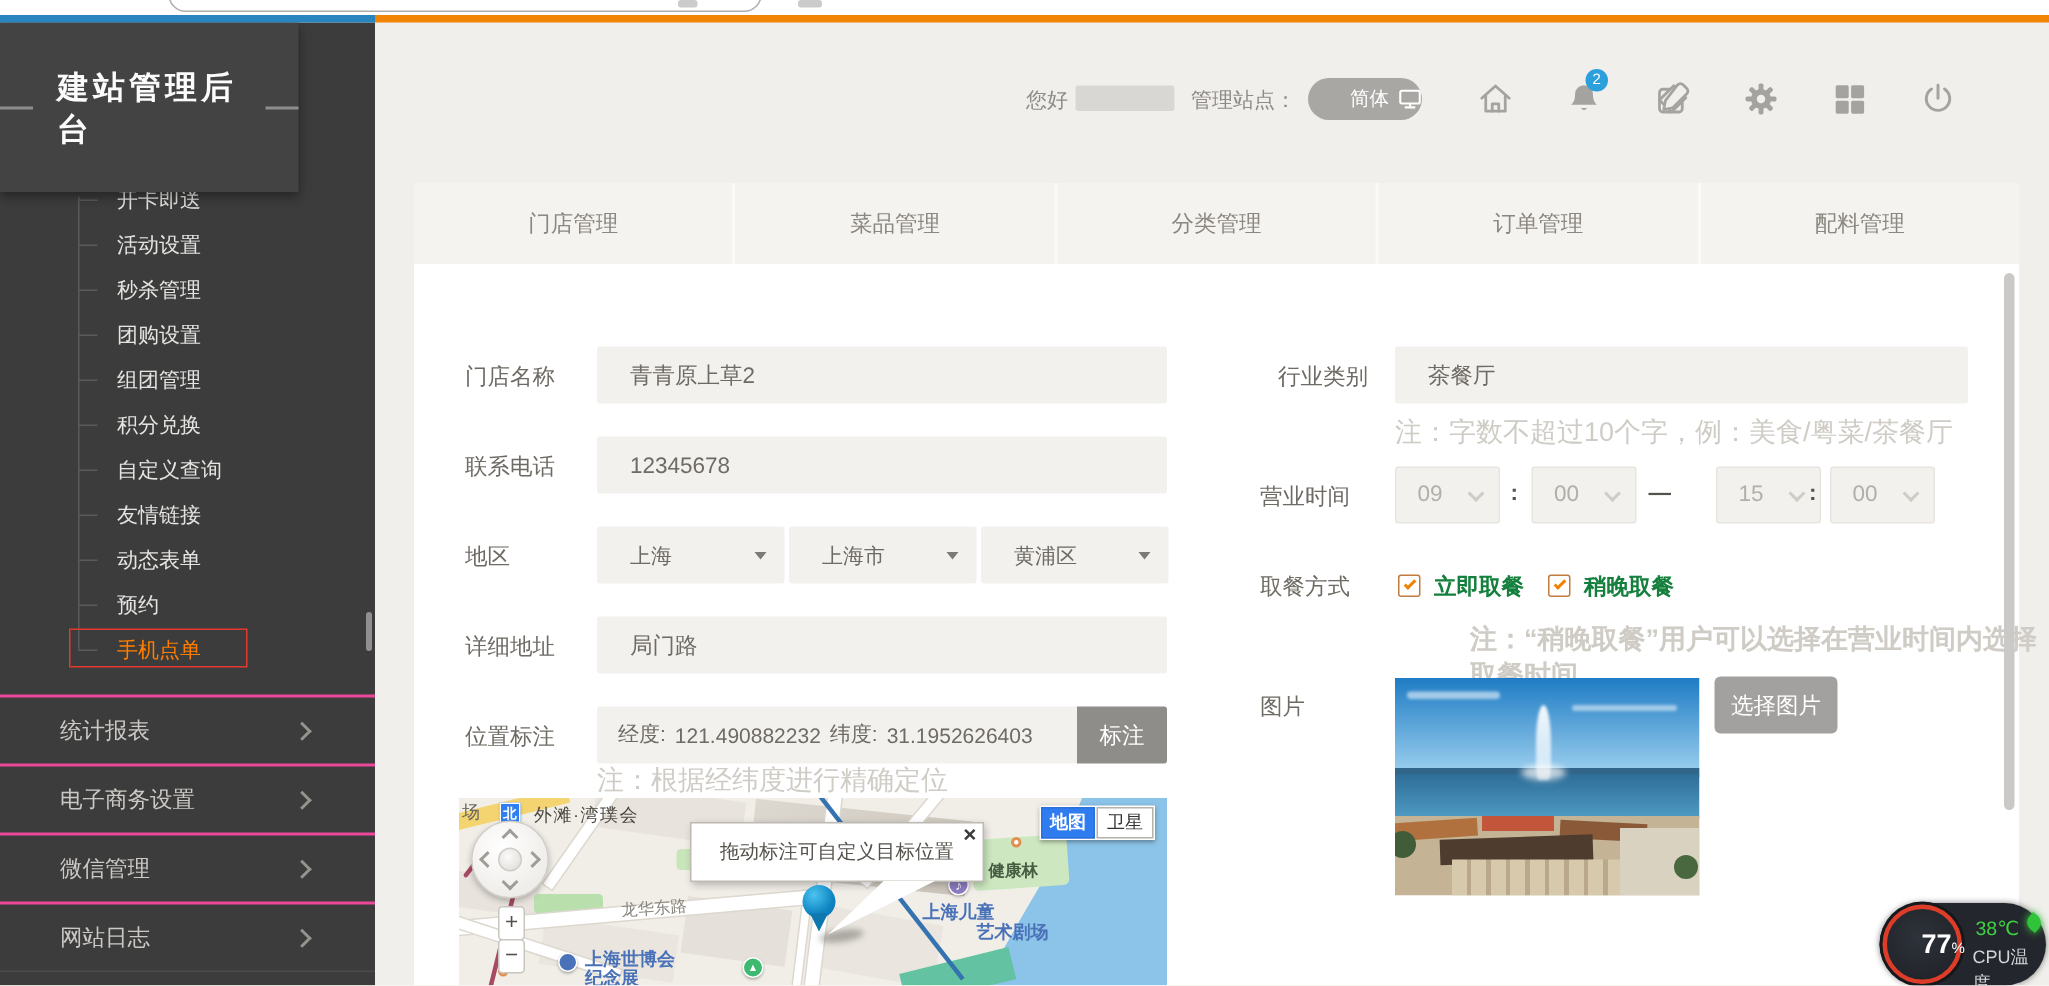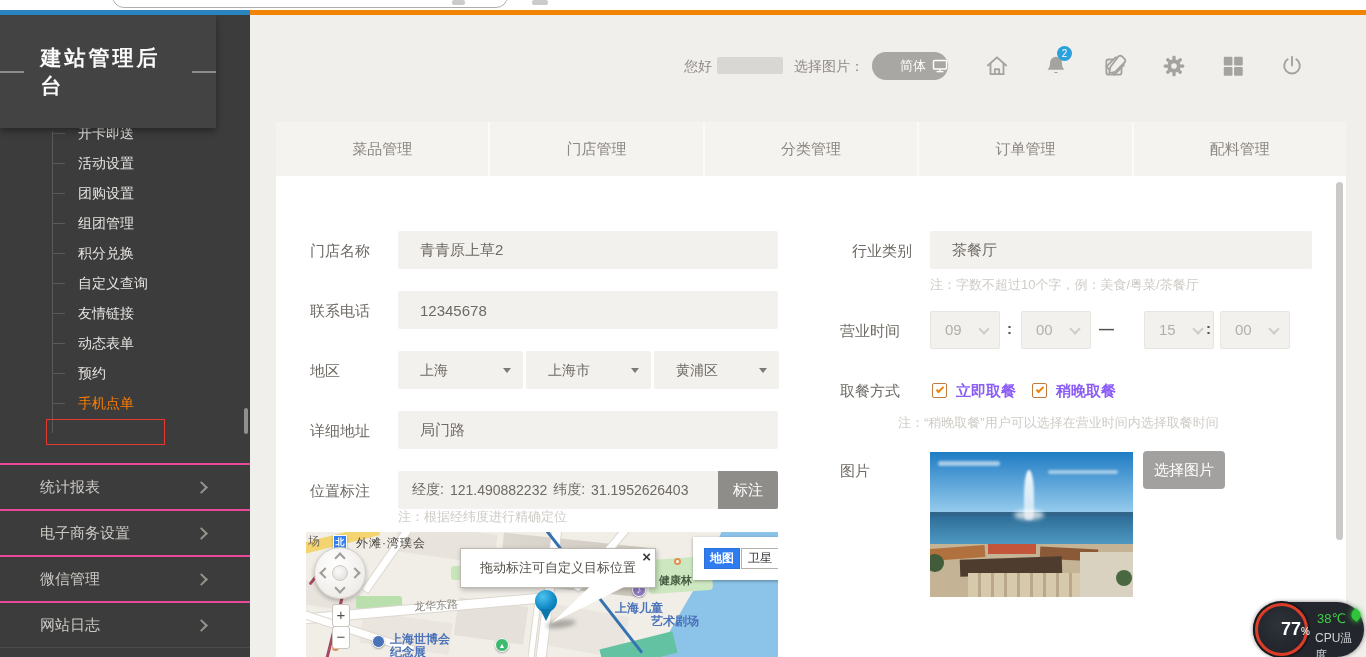--- a/index.html
+++ b/index.html
@@ -8,21 +8,21 @@
 
   
   .top-strip { position:absolute; left:0; top:0; width:1366px; height:10px; background:#ffffff; z-index:40; }
   .addr-frag { position:absolute; left:112px; top:-16px; width:396px; height:24px; border:1px solid #aeaeae; border-radius:12px; background:#fff; }
   .strip-mark { position:absolute; top:0; height:5px; width:13px; background:#b9b9b9; border-radius:2px; opacity:.75; }
   .bar-blue { position:absolute; left:0; top:10px; width:250px; height:5px; background:#2a84bd; z-index:41; }
   .bar-orange { position:absolute; left:250px; top:10px; width:1116px; height:5px; background:#f28405; z-index:41; }
 
   
   .sidebar { position:absolute; left:0; top:15px; width:250px; height:642px; background:#3c3c3c; z-index:30; }
-  .side-title { position:absolute; left:0; top:0; width:216px; height:113px; background:#434343; box-shadow:0 3px 7px rgba(0,0,0,.38); z-index:3; display:flex; align-items:center; justify-content:flex-start; gap:16px; }
+  .side-title { position:absolute; left:0; top:0; width:199px; height:113px; background:#434343; box-shadow:0 3px 7px rgba(0,0,0,.38); z-index:3; display:flex; align-items:center; justify-content:flex-start; gap:16px; }
   .side-title .dash { width:26px; height:2px; background:#8d8d8d; }
   .side-title h1 { font-size:21px; font-weight:bold; color:#fbfbfb; letter-spacing:3px; }
   .tree-line { position:absolute; left:52px; top:116px; width:1px; height:302px; background:#5a5a5a; z-index:1; }
   .menu { position:absolute; left:0; top:103px; width:250px; list-style:none; z-index:1; }
   .menu li { position:relative; height:30px; line-height:30px; padding-left:78px; font-size:14px; color:#e6e4e1; cursor:pointer; }
   .menu li .tick { position:absolute; left:52px; top:50%; width:13px; height:1px; background:#5a5a5a; }
   .menu li.active { color:#ff7e00; }
   .active-outline { position:absolute; left:46px; top:404px; width:119px; height:26px; border:1px solid #e4392e; z-index:2; }
   .side-sections { position:absolute; left:0; top:448px; width:250px; border-bottom:1px solid #4b4b4b; z-index:1; }
   .side-section { height:46px; border-top:2px solid #ec4899; display:flex; align-items:center; padding:0 44px 0 40px; font-size:15px; color:#ccc9c5; cursor:pointer; justify-content:space-between; }
@@ -42,31 +42,31 @@
   .tab { flex:1; display:flex; align-items:center; justify-content:center; font-size:15px; color:#8b8781; border-right:2px solid #fbfaf8; cursor:pointer; }
   .tab:last-child { border-right:none; }
 
   
   .panel { position:absolute; left:276px; top:176px; width:1070px; height:481px; background:#ffffff; z-index:3; }
   .panel-thumb { position:absolute; left:1336px; top:182px; width:7px; height:358px; background:#cbc9c7; border-radius:4px; z-index:8; }
 
   
   .flabel { position:absolute; font-size:15px; color:#6e6a64; z-index:5; }
   .finput { position:absolute; background:#f3f1ee; border:none; border-radius:2px; font-size:15px; color:#6e6a64; padding:0 12px 0 22px; font-family:inherit; z-index:5; }
-  .fnote { position:absolute; font-size:13px; color:#cfccc6; z-index:5; }
+  .fnote { position:absolute; font-size:18px; color:#cfccc6; z-index:5; }
   .sel { position:absolute; width:125px; height:38px; background:#f3f1ee; border-radius:2px; font-size:14px; color:#6e6a64; line-height:38px; padding-left:22px; cursor:pointer; z-index:5; }
   .sel .tri { position:absolute; right:12px; top:17px; width:0; height:0; border-left:4px solid transparent; border-right:4px solid transparent; border-top:5px solid #7d7a75; }
   .loc-field { position:absolute; left:398px; top:471px; width:320px; height:38px; background:#f3f1ee; border-radius:2px 0 0 2px; display:flex; align-items:center; gap:6px; padding-left:14px; font-size:14px; color:#6e6a64; z-index:5; }
   .btn-mark { position:absolute; left:718px; top:471px; width:60px; height:38px; background:#8f8d8a; color:#fff; font-size:15px; border:none; border-radius:0 2px 2px 0; cursor:pointer; font-family:inherit; z-index:6; }
   .timebox { position:absolute; width:70px; height:38px; background:#f3f1ee; border:1px solid #e8e5e0; border-radius:2px; font-size:15px; color:#b3afa9; line-height:36px; padding-left:14px; cursor:pointer; z-index:5; }
   .timebox .chev { position:absolute; right:11px; top:13px; width:8px; height:8px; border-right:2px solid #cfccc6; border-bottom:2px solid #cfccc6; transform:rotate(45deg); }
   .tsep { position:absolute; font-size:15px; font-weight:bold; color:#55514b; z-index:5; }
   .cbx { position:absolute; width:15px; height:15px; background:#fff; border:1px solid #c27b3e; border-radius:2px; cursor:pointer; z-index:5; }
   .cbx .check { position:absolute; left:3px; top:3px; width:8px; height:4px; border-left:2px solid #f08200; border-bottom:2px solid #f08200; transform:rotate(-45deg); }
-  .cbx-label { position:absolute; font-size:15px; color:#8b5cf6; font-weight:bold; z-index:5; }
+  .cbx-label { position:absolute; font-size:15px; color:#15803d; font-weight:bold; z-index:5; }
   .btn-pick { position:absolute; left:1143px; top:451px; width:82px; height:38px; background:#a3a19f; color:#fff; font-size:15px; border:none; border-radius:4px; cursor:pointer; font-family:inherit; z-index:5; }
 
   
   .photo { position:absolute; left:930px; top:452px; width:203px; height:145px; overflow:hidden; z-index:5; }
   .ph { position:absolute; }
 
   
   .map { position:absolute; left:306px; top:532px; width:472px; height:125px; background:#f1eee8; overflow:hidden; z-index:5; }
   .blk { position:absolute; background:#e8e4dd; }
   .road { position:absolute; background:#ffffff; box-shadow:0 0 0 1px #dcd7cf; }
@@ -74,21 +74,21 @@
   .poi { position:absolute; border-radius:50%; color:#fff; text-align:center; z-index:9; box-shadow:0 1px 2px rgba(0,0,0,.3); }
   .map-ctl { position:absolute; z-index:10; }
   .pan { left:8px; top:15px; width:52px; height:52px; border-radius:50%; background:radial-gradient(circle at 40% 35%, #ffffff, #e9e6e1); border:1px solid #d0cdc7; box-shadow:0 2px 4px rgba(0,0,0,.25); }
   .pan .knob { position:absolute; left:17px; top:17px; width:16px; height:16px; border-radius:50%; background:radial-gradient(circle at 40% 35%, #fafafa, #dedbd5); border:1px solid #cfccc6; }
   .pan .c { position:absolute; width:8px; height:8px; border-style:solid; border-color:#a09d98; border-width:0; }
   .pan .up { left:21px; top:6px; border-top:2px solid #a09d98; border-left:2px solid #a09d98; transform:rotate(45deg); }
   .pan .dn { left:21px; bottom:6px; border-bottom:2px solid #a09d98; border-right:2px solid #a09d98; transform:rotate(45deg); }
   .pan .lf { left:6px; top:21px; border-bottom:2px solid #a09d98; border-left:2px solid #a09d98; transform:rotate(45deg); }
   .pan .rt { right:6px; top:21px; border-top:2px solid #a09d98; border-right:2px solid #a09d98; transform:rotate(45deg); }
   .zoombtn { position:absolute; left:0; width:18px; height:23px; background:#fff; border:1px solid #c9c6c0; border-radius:3px; color:#55514b; font-size:15px; line-height:20px; text-align:center; cursor:pointer; }
-  .mtype { position:absolute; left:387px; top:5px; display:flex; background:#fff; padding:11px; gap:1px; box-shadow:0 1px 3px rgba(0,0,0,.35); z-index:10; }
+  .mtype { position:absolute; left:387px; top:5px; display:flex; background:#fff; padding:1px; gap:1px; box-shadow:0 1px 3px rgba(0,0,0,.35); z-index:10; }
   .mtype .mt-map { width:36px; height:21px; background:#2f7cf0; border:1px solid #2b6fd8; color:#fff; font-size:12px; font-weight:bold; line-height:19px; text-align:center; cursor:pointer; }
   .mtype .mt-sat { width:38px; height:21px; background:#fff; border:1px solid #b5b2ac; color:#333; font-size:12px; line-height:19px; text-align:center; cursor:pointer; }
   .bubble { position:absolute; left:154px; top:16px; width:196px; height:40px; background:#fff; border:1px solid #bdbab4; box-shadow:1px 2px 5px rgba(0,0,0,.25); z-index:11; display:flex; align-items:center; justify-content:center; font-size:13px; color:#55514b; }
   .bubble-close { position:absolute; right:4px; top:0px; font-size:15px; font-weight:bold; color:#3a3a3a; cursor:pointer; line-height:15px; }
   .bubble-tail { position:absolute; left:246px; top:55px; width:72px; height:36px; background:#fff; clip-path:polygon(100% 0, 52% 0, 0 100%); filter:drop-shadow(2px 2px 2px rgba(0,0,0,.25)); z-index:12; }
   .pin { position:absolute; left:229px; top:58px; width:22px; height:32px; z-index:13; }
   .pin .head { position:absolute; left:0; top:0; width:22px; height:22px; border-radius:50%; background:radial-gradient(circle at 35% 30%, #4cc3ef, #0f85c2 60%, #0a6da6); }
   .pin .tip { position:absolute; left:5px; top:19px; width:0; height:0; border-left:6px solid transparent; border-right:6px solid transparent; border-top:12px solid #0d77ae; }
   .pin-shadow { position:absolute; left:240px; top:88px; width:30px; height:8px; background:rgba(0,0,0,.28); border-radius:50%; filter:blur(2px); transform:rotate(-8deg); z-index:8; }
 
@@ -117,20 +117,21 @@
   <div class="sidebar">
     <div class="side-title">
       <span class="dash"></span>
       <h1>建站管理后台</h1>
       <span class="dash"></span>
     </div>
     <div class="tree-line"></div>
     <ul class="menu">
       <li><span class="tick"></span><span>开卡即送</span></li>
       <li><span class="tick"></span><span>活动设置</span></li>
+      <li><span class="tick"></span><span>秒杀管理</span></li>
       <li><span class="tick"></span><span>团购设置</span></li>
       <li><span class="tick"></span><span>组团管理</span></li>
       <li><span class="tick"></span><span>积分兑换</span></li>
       <li><span class="tick"></span><span>自定义查询</span></li>
       <li><span class="tick"></span><span>友情链接</span></li>
       <li><span class="tick"></span><span>动态表单</span></li>
       <li><span class="tick"></span><span>预约</span></li>
       <li class="active"><span class="tick"></span><span>手机点单</span></li>
     </ul>
     <div class="active-outline"></div>
@@ -150,21 +151,21 @@
       <div class="side-section">
           <span>网站日志</span>
           <span class="chev-right"></span>
         </div>
     </div>
     <div class="side-thumb"></div>
   </div>
 
   <span class="hd-text" style="left:684px; top:58px;">您好</span>
   <span class="hd-blur"></span>
-  <span class="hd-text" style="left:794px; top:58px;">选择图片：</span>
+  <span class="hd-text" style="left:794px; top:58px;">管理站点：</span>
   <div class="lang-pill">
     <span>简体</span>
     <svg width="16" height="14" viewBox="0 0 16 14">
         <rect x="1.5" y="1.5" width="13" height="8.5" rx="1" fill="none" stroke="#ffffff" stroke-width="1.4"></rect>
         <line x1="8" y1="10" x2="8" y2="12" stroke="#ffffff" stroke-width="1.4"></line>
         <line x1="4.5" y1="12.6" x2="11.5" y2="12.6" stroke="#ffffff" stroke-width="1.4"></line>
       </svg>
   </div>
   <div class="hd-icon" style="left:984px; top:53px;">
     <svg viewBox="0 0 24 24" fill="none" stroke="#a5a3a0" stroke-width="1.7" stroke-linecap="round" stroke-linejoin="round">
@@ -208,22 +209,22 @@
       </svg>
   </div>
   <div class="hd-icon" style="left:1279px; top:53px;">
     <svg viewBox="0 0 24 24" fill="none" stroke="#a5a3a0" stroke-width="1.8" stroke-linecap="round">
         <path d="M12 3.5v8"></path>
         <path d="M8 5.8a7.2 7.2 0 1 0 8 0"></path>
       </svg>
   </div>
 
   <div class="tabbar">
+    <div class="tab">门店管理</div>
     <div class="tab">菜品管理</div>
-    <div class="tab">门店管理</div>
     <div class="tab">分类管理</div>
     <div class="tab">订单管理</div>
     <div class="tab">配料管理</div>
   </div>
 
   <div class="panel"></div>
   <div class="panel-thumb"></div>
 
   <span class="flabel" style="left:310px; top:242px;">门店名称</span>
   <input class="finput" style="left: 398px; top: 231px; width: 380px; height: 38px;" readonly="" value="青青原上草2">
@@ -331,21 +332,21 @@
 
   <span class="flabel" style="left:840px; top:382px;">取餐方式</span>
   <div class="cbx" style="left:932px; top:383px;">
       <span class="check"></span>
     </div>
   <span class="cbx-label" style="left:956px; top:382px;">立即取餐</span>
   <div class="cbx" style="left:1032px; top:383px;">
       <span class="check"></span>
     </div>
   <span class="cbx-label" style="left:1056px; top:382px;">稍晚取餐</span>
-  <span class="fnote" style="left:898px; top:414px;">注：“稍晚取餐”用户可以选择在营业时间内选择取餐时间</span>
+  <span class="fnote" style="left:980px; top:414px;font-weight:bold;">注：“稍晚取餐”用户可以选择在营业时间内选择取餐时间</span>
 
   <span class="flabel" style="left:840px; top:462px;">图片</span>
   <div class="photo">
     <div class="ph" style="left:0; top:0; width:203px; height:64px; background:linear-gradient(180deg,#1f7cc4,#9dd0ef);"></div>
     <div class="ph" style="left:8px; top:9px; width:62px; height:5px; background:#fff; opacity:.55; border-radius:3px; filter:blur(1px);"></div>
     <div class="ph" style="left:118px; top:18px; width:70px; height:4px; background:#fff; opacity:.5; border-radius:3px; filter:blur(1px);"></div>
     <div class="ph" style="left:0; top:60px; width:203px; height:6px; background:#1f5478; opacity:.85;"></div>
     <div class="ph" style="left:0; top:64px; width:203px; height:30px; background:linear-gradient(180deg,#2e6d98,#4f9cc4);"></div>
     <div class="ph" style="left:94px; top:18px; width:10px; height:50px; background:linear-gradient(180deg,rgba(255,255,255,.95),rgba(255,255,255,.55)); border-radius:50% 50% 20% 20%; filter:blur(1px);"></div>
     <div class="ph" style="left:84px; top:58px; width:30px; height:10px; background:#fff; opacity:.7; border-radius:50%; filter:blur(2px);"></div>

